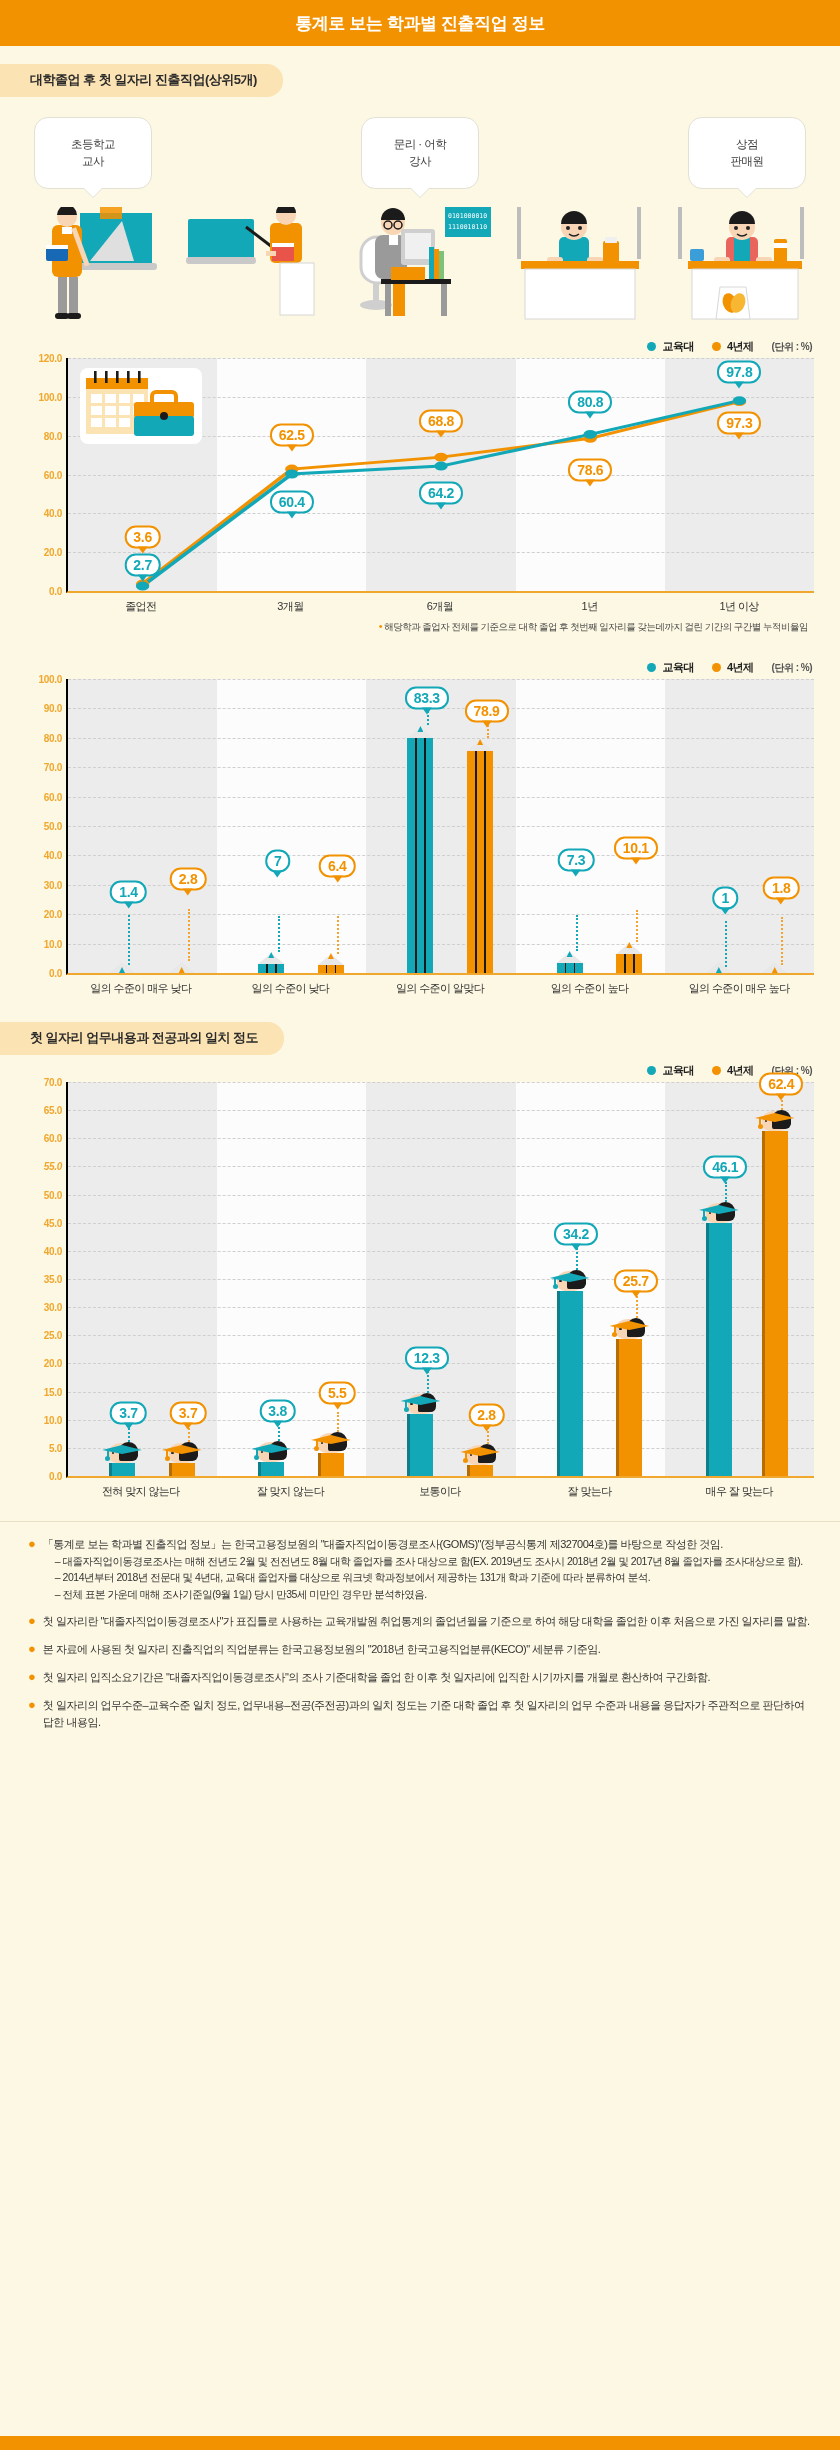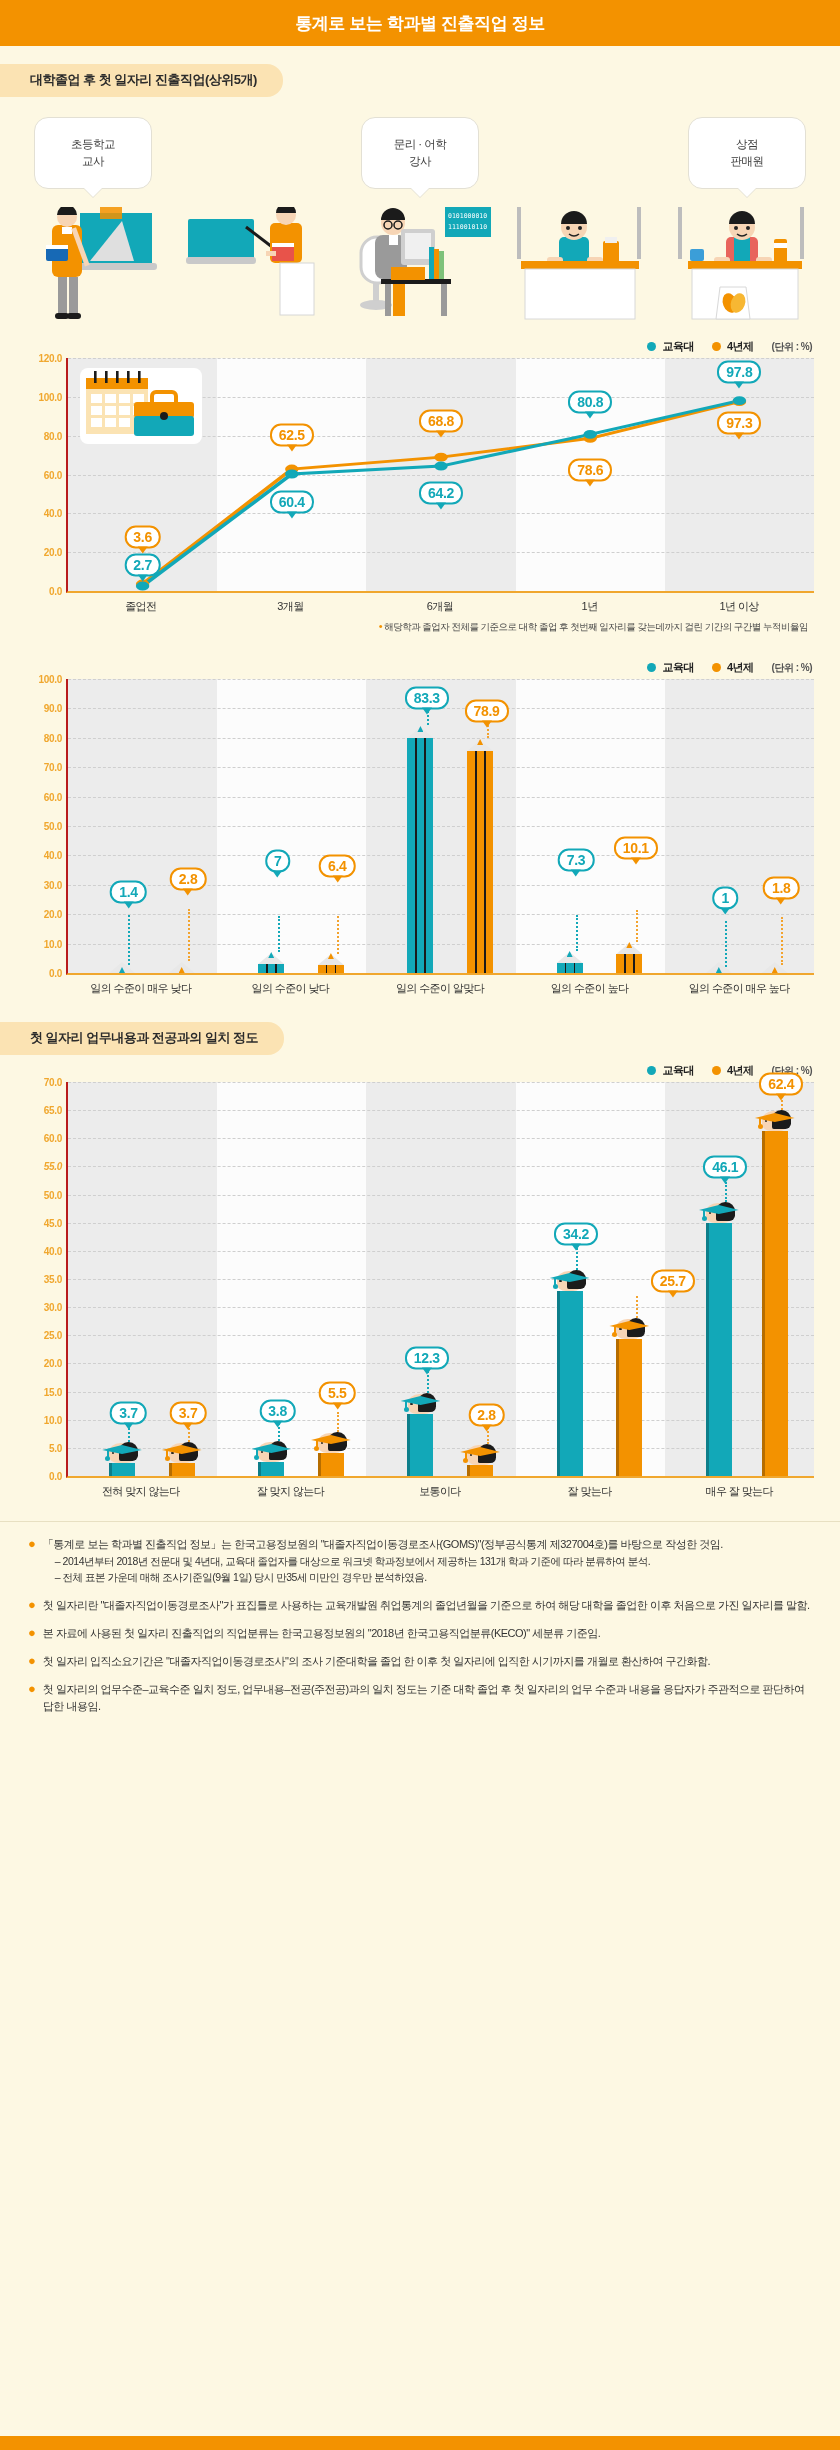--- a/index.html
+++ b/index.html
@@ -106,21 +106,21 @@
     color: #222;
   }
   .legend .item { display: flex; align-items: center; gap: 6px; }
   .dot { width: 9px; height: 9px; border-radius: 50%; display: inline-block; }
   .dot.cyan { background: #12a8b8; }
   .dot.orange { background: #f39200; }
   .legend .unit { color: #555; font-weight: bold; font-size: 10px; }
 
   .plot {
     position: relative;
-    border-left: 2px solid #b91c1c;
+    border-left: 2px solid #000000;
     border-bottom: 2px solid #f0a72e;
     margin-left: 44px;
     margin-right: 4px;
   }
   .bands { position: absolute; inset: 0; display: flex; z-index: 0; }
   .band { flex: 1; background: #ececec; }
   .band.alt { background: #fcfcfc; }
   .gridline {
     position: absolute; left: 0; right: 0;
     border-top: 1px dashed #cfcfcf;
@@ -798,21 +798,21 @@
       <div class="col" style="height:137px;"></div>
       <div class="head" style="bottom:137px;">
         <div class="face"></div>
           <div class="hair"></div>
           <div class="eye"></div>
         <div class="cap" style="top:8px;"></div>
           <div class="tassel" style="top:12px;"></div>
       </div>
     </div>
     <div class="stem orange" style="left:76.1%; bottom:158px; height:22px;"></div>
-    <div class="bubble orange" style="left:76.1%; top:50.5%;margin-left:37px;">25.7</div>
+    <div class="bubble orange" style="left:76.1%; top:50.5%;">25.7</div>
 
     <div class="gradbar" style="left:85.5%; width:26px; height:261px;">
       <div class="col" style="height:253px;"></div>
       <div class="head" style="bottom:253px;">
         <div class="face"></div>
           <div class="hair"></div>
           <div class="eye"></div>
         <div class="cap" style="top:8px;"></div>
           <div class="tassel" style="top:12px;"></div>
       </div>
@@ -842,20 +842,21 @@
     <span class="xlab">매우 잘 맞는다</span>
   </div>
 </div>
 
 <div class="footer">
 
   <div class="fnote">
     <span class="bul">●</span>
     <div>
       <div class="txt">「통계로 보는 학과별 진출직업 정보」는 한국고용정보원의 "대졸자직업이동경로조사(GOMS)"(정부공식통계 제327004호)를 바탕으로 작성한 것임.</div>
+      <div class="fsub">– 대졸자직업이동경로조사는 매해 전년도 2월 및 전전년도 8월 대학 졸업자를 조사 대상으로 함(EX. 2019년도 조사시 2018년 2월 및 2017년 8월 졸업자를 조사대상으로 함).</div>
       <div class="fsub">– 2014년부터 2018년 전문대 및 4년대, 교육대 졸업자를 대상으로 워크넷 학과정보에서 제공하는 131개 학과 기준에 따라 분류하여 분석.</div>
       <div class="fsub">– 전체 표본 가운데 매해 조사기준일(9월 1일) 당시 만35세 미만인 경우만 분석하였음.</div>
     </div>
   </div>
 
   <div class="fnote">
     <span class="bul">●</span>
     <div class="txt">첫 일자리란 "대졸자직업이동경로조사"가 표집틀로 사용하는 교육개발원 취업통계의 졸업년월을 기준으로 하여 해당 대학을 졸업한 이후 처음으로 가진 일자리를 말함.</div>
   </div>
 

